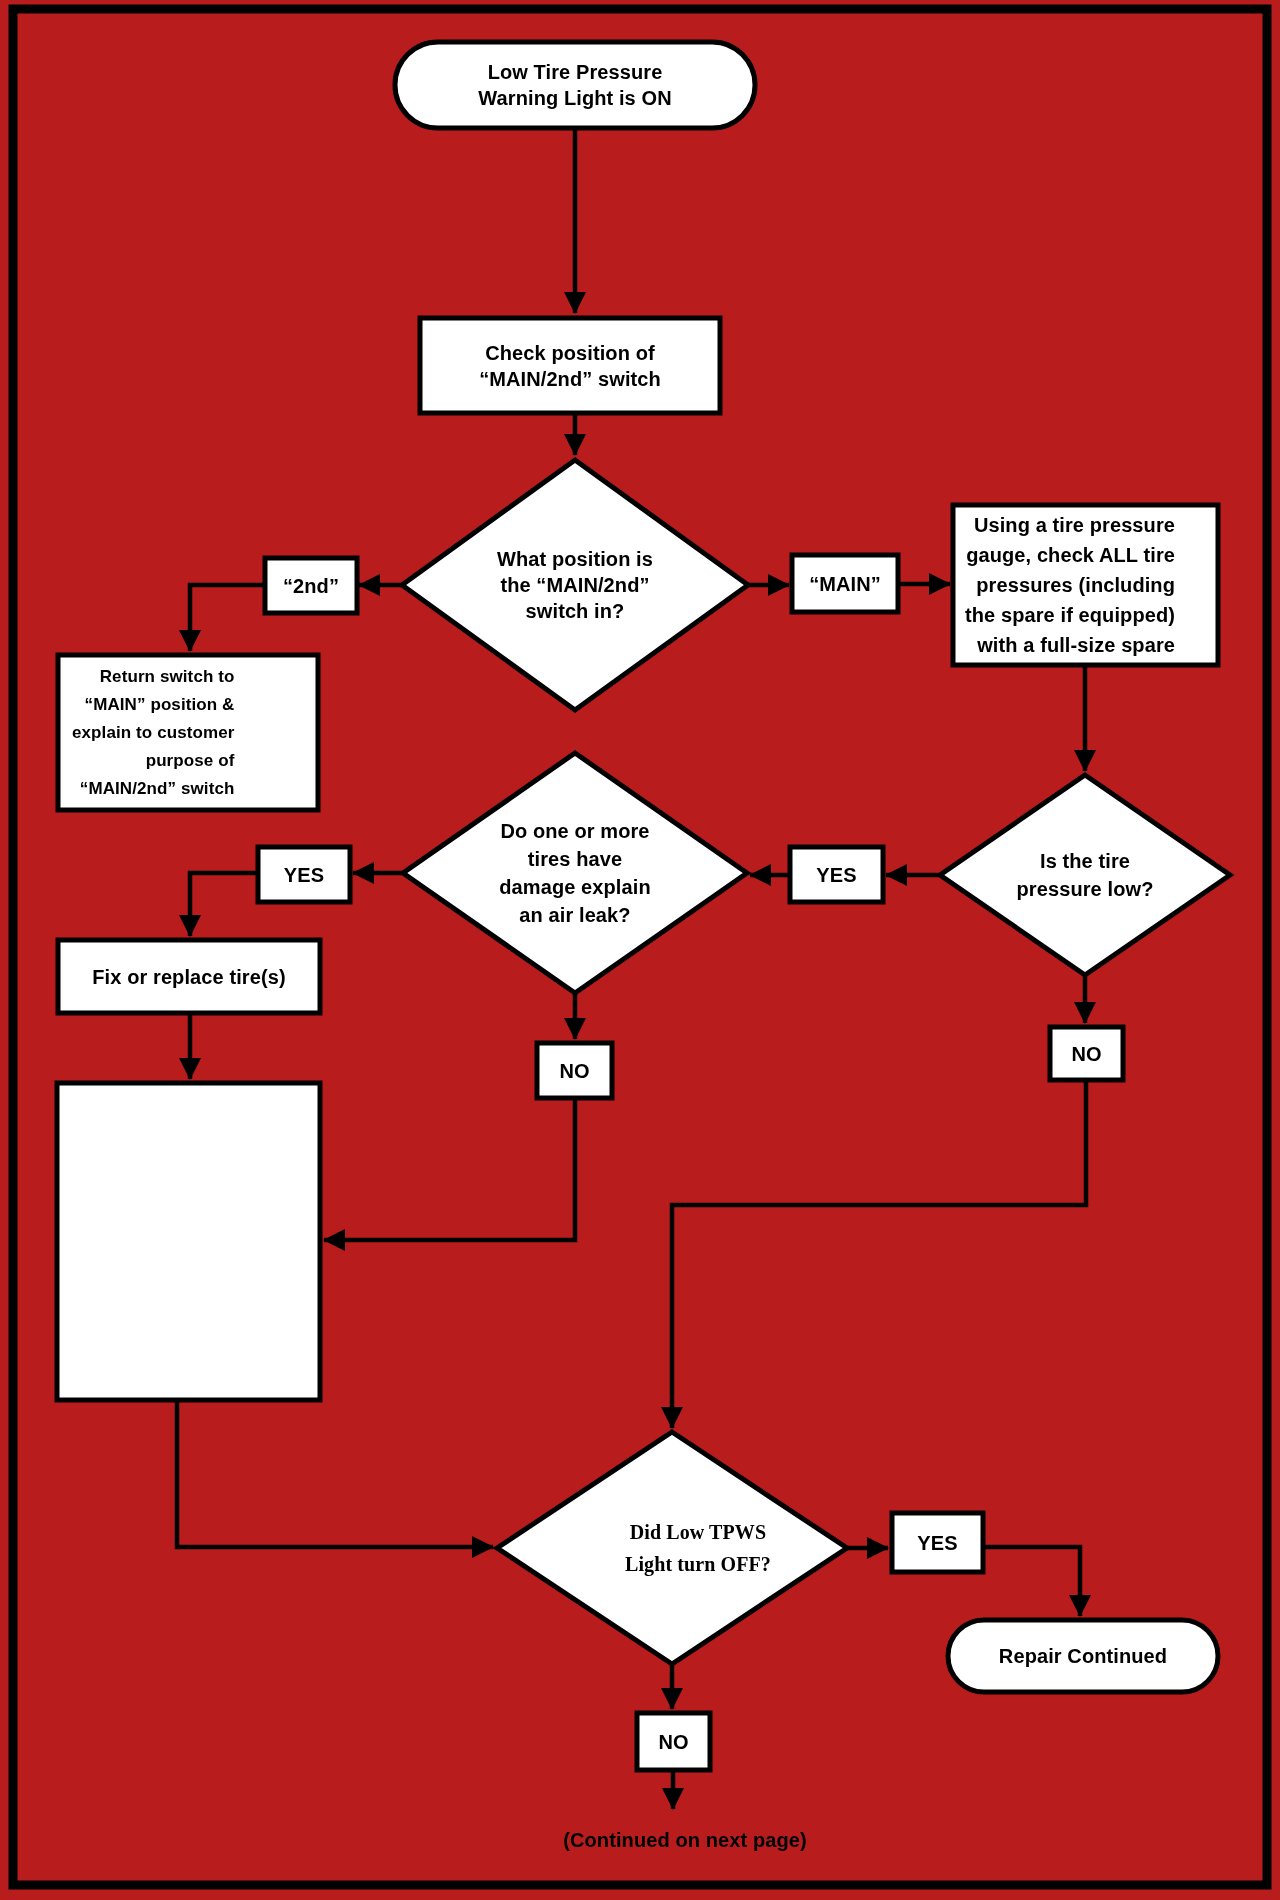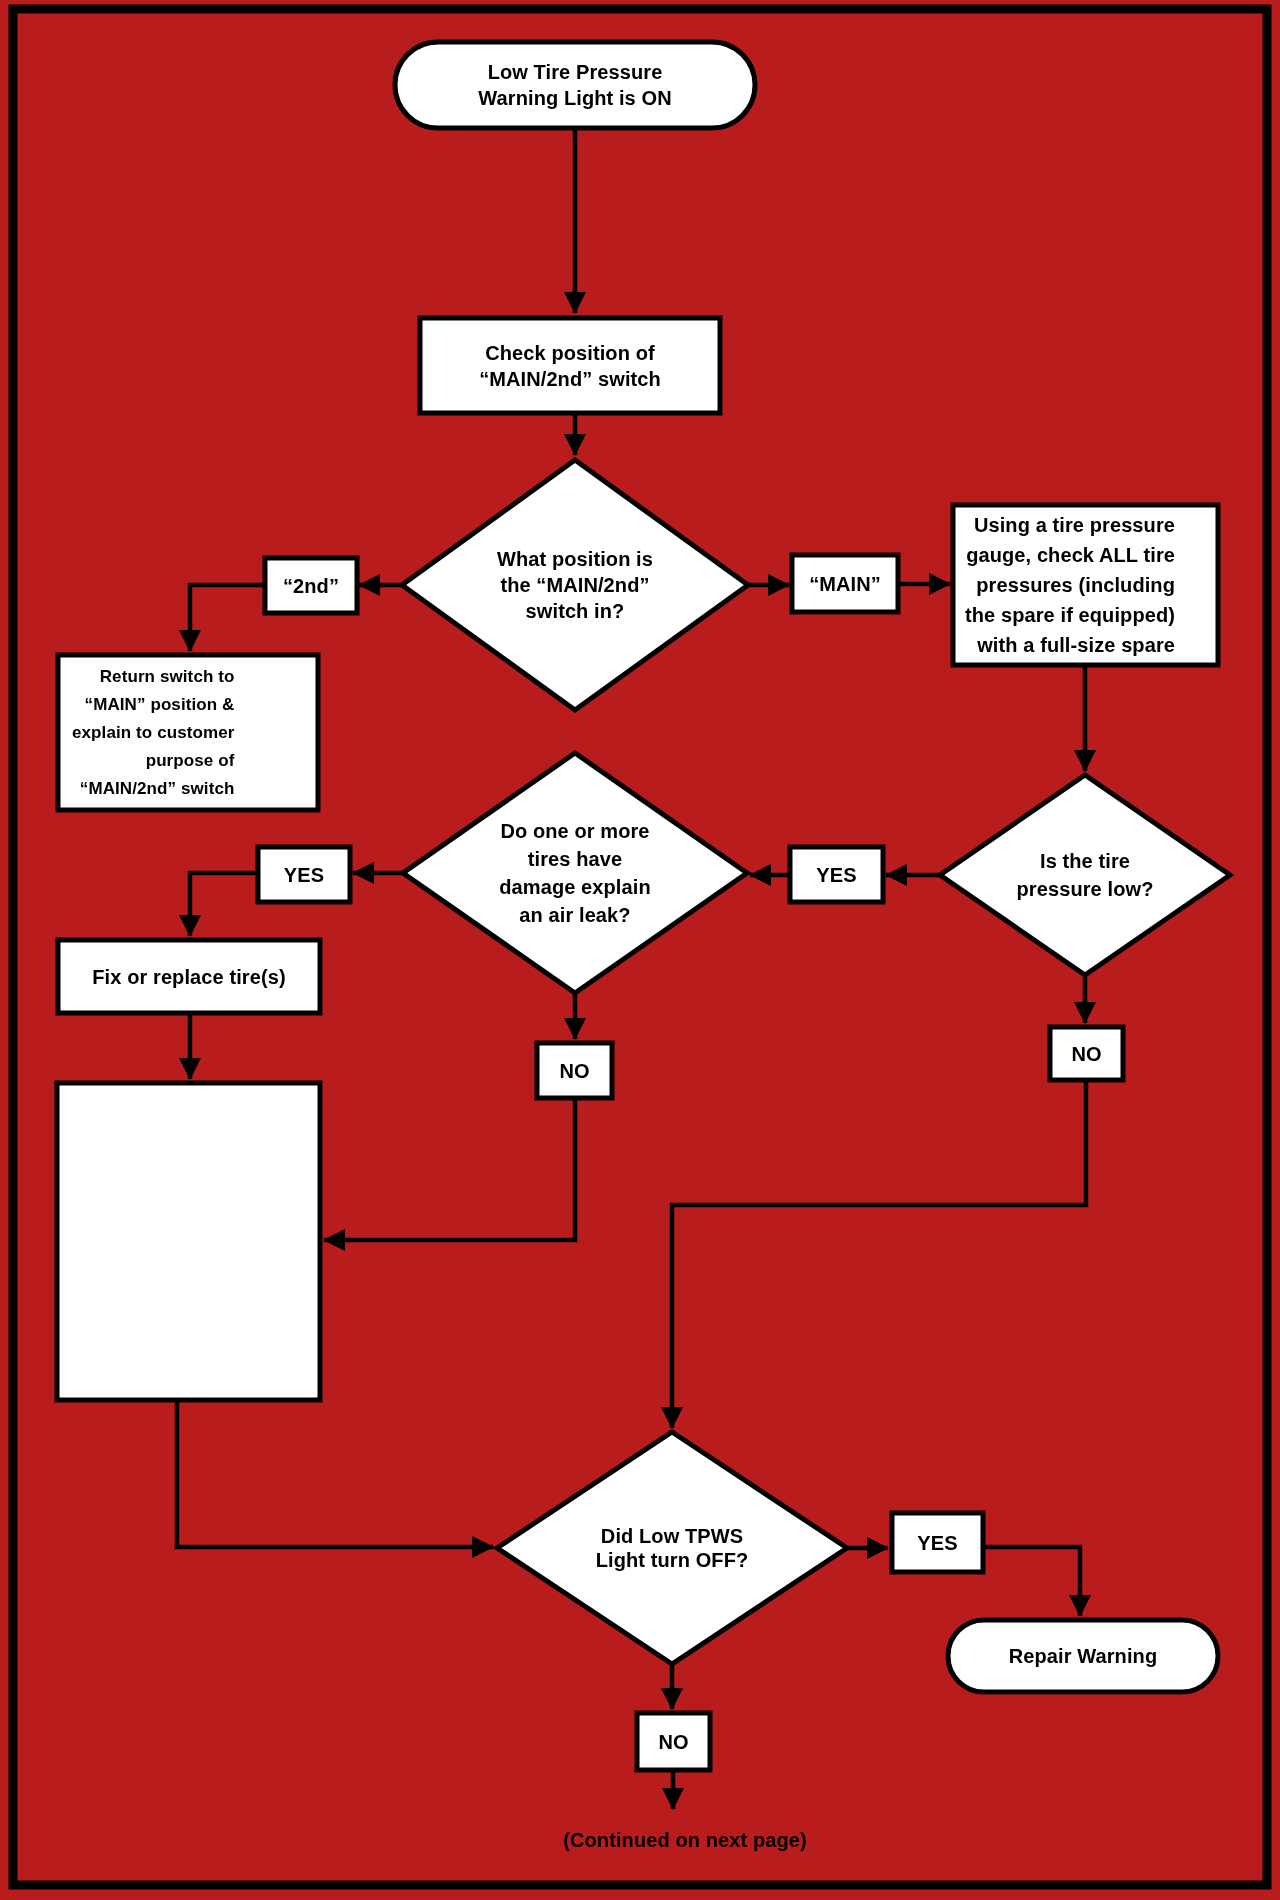--- a/index.html
+++ b/index.html
@@ -140,24 +140,24 @@
 
   <div class="node-text" style="left:258px; top:847px; width:92px; height:55px;">YES</div>
 
   <div class="node-text" style="left:58px; top:940px; width:262px; height:73px;">Fix or replace tire(s)</div>
 
   <div class="node-text" style="left:537px; top:1043px; width:75px; height:55px;">NO</div>
 
   <div class="node-text" style="left:1050px; top:1027px; width:73px; height:53px;">NO</div>
 
 
-  <div class="node-text" style="left:497px; top:1432px; width:350px; height:232px; line-height:24px;">Did Low TPWS
+  <div class="node-text" style="left:523px; top:1432px; width:350px; height:232px; line-height:32px;font-family:Liberation Serif, serif;">Did Low TPWS
 Light turn OFF?</div>
 
   <div class="node-text" style="left:892px; top:1513px; width:91px; height:59px;">YES</div>
 
-  <div class="node-text" style="left:948px; top:1620px; width:270px; height:72px;">Repair Warning</div>
+  <div class="node-text" style="left:948px; top:1620px; width:270px; height:72px;">Repair Continued</div>
 
   <div class="node-text" style="left:637px; top:1713px; width:73px; height:57px;">NO</div>
 
   <div class="node-text" style="left:435px; top:1822px; width:500px; height:36px;">(Continued on next page)</div>
 
 </div>
 
 </body></html>

